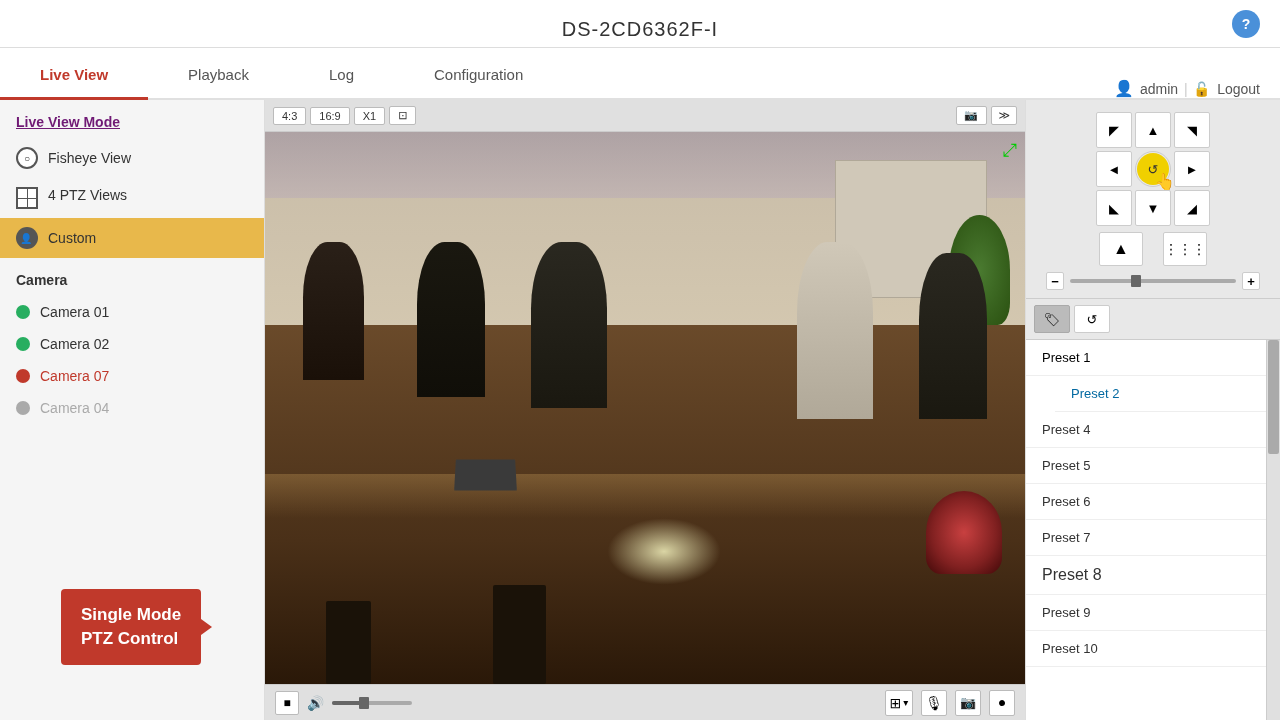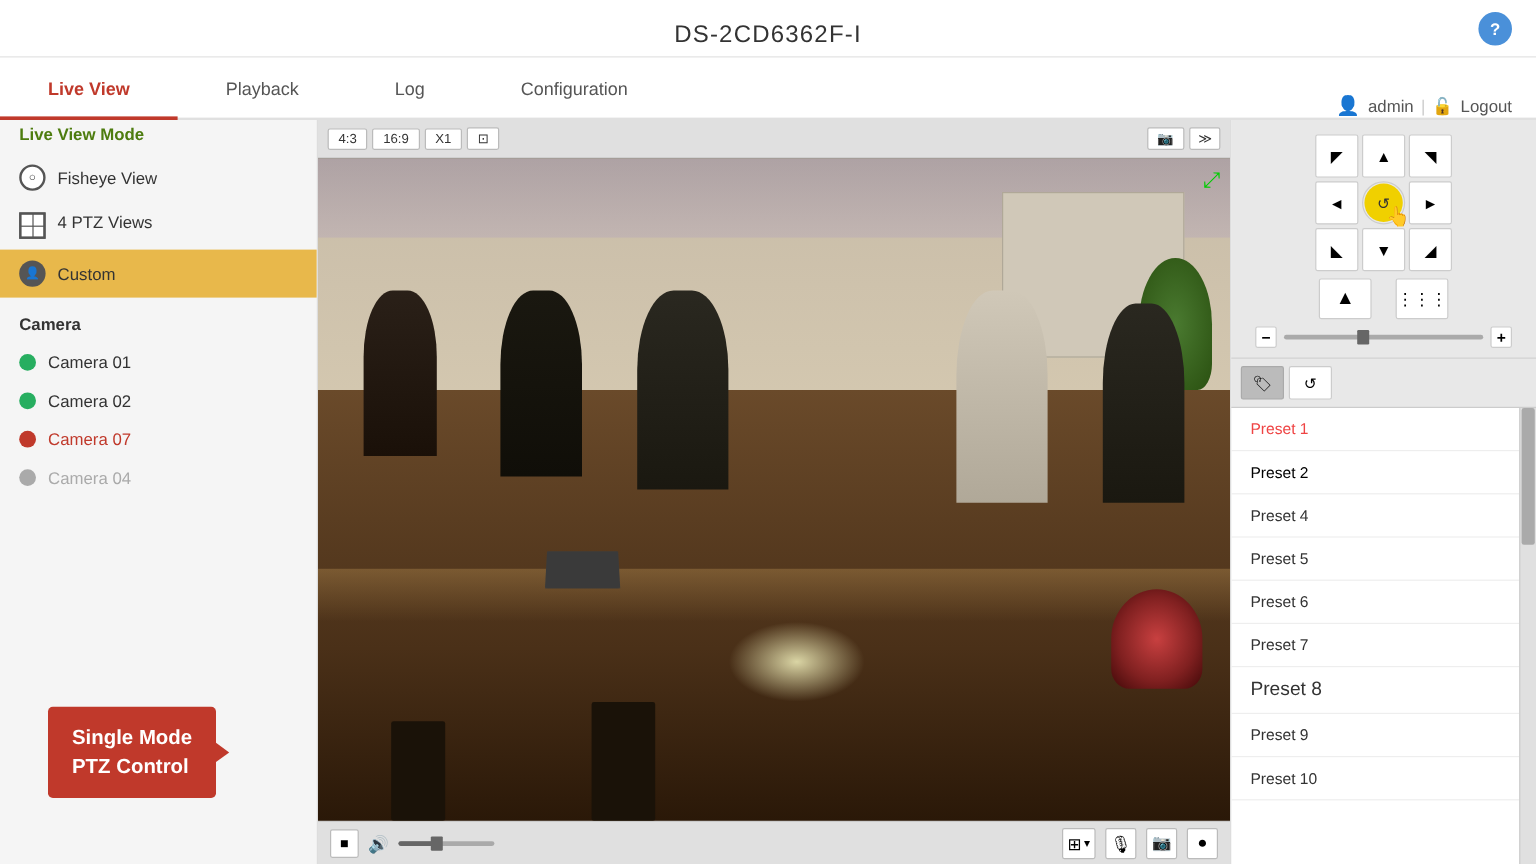--- a/index.html
+++ b/index.html
@@ -26,21 +26,21 @@
     <span>admin</span>
     <span style="color:#ccc;">|</span>
     <span style="font-size:14px;">🔓</span>
     <span style="cursor:pointer; color:#555;">Logout</span>
   </div>
 </div>
 
 <div style="display:flex; height:calc(720px - 100px);">
 
   <div style="width:265px; background:#f5f5f5; border-right:1px solid #ddd; overflow-y:auto; flex-shrink:0; position:relative;">
-    <div style="font-weight:bold; color:#4d7c0f; padding:4px 16px 8px; font-size:14px;">Live View Mode</div>
+    <div style="font-weight:bold; color:#701a75; padding:14px 16px 8px; font-size:14px;text-decoration:underline;">Live View Mode</div>
 
     <div style="display:flex; align-items:center; gap:10px; padding:9px 16px; cursor:pointer; color:#333;">
       <div style="width:22px; height:22px; border-radius:50%; border:2px solid #555; background:#fff; display:flex; align-items:center; justify-content:center; font-size:10px;">○</div>
       <span>Fisheye View</span>
     </div>
     <div style="display:flex; gap:10px; padding:9px 16px; cursor:pointer; color:#333;">
       <div style="width:22px; height:22px; border:2px solid #555; display:grid; grid-template-columns:1fr 1fr; grid-template-rows:1fr 1fr; gap:1px; background:#555;">
         <div style="background:#fff;"></div>
           <div style="background:#fff;"></div>
         <div style="background:#fff;"></div>
@@ -64,21 +64,21 @@
     </div>
     <div style="display:flex; align-items:center; gap:10px; padding:8px 16px; cursor:pointer; color:#c0392b;">
       <div style="width:14px; height:14px; border-radius:50%; background:#c0392b; flex-shrink:0;"></div>
       <span>Camera 07</span>
     </div>
     <div style="display:flex; align-items:center; gap:10px; padding:8px 16px; cursor:pointer; color:#aaa;">
       <div style="width:14px; height:14px; border-radius:50%; background:#aaa; flex-shrink:0;"></div>
       <span>Camera 04</span>
     </div>
 
-    <div style="position:absolute; left:40px; bottom:55px; background:#c0392b; color:white; padding:14px 20px; border-radius:4px; font-size:17px; font-weight:bold; line-height:1.4; z-index:10;">
+    <div style="position:absolute; left:61px; bottom:55px; background:#c0392b; color:white; padding:14px 20px; border-radius:4px; font-size:17px; font-weight:bold; line-height:1.4; z-index:10;">
       <div>Single Mode</div>
       <div>PTZ Control</div>
       <div style="position:absolute; right:-11px; top:50%; transform:translateY(-50%); width:0; height:0; border-top:8px solid transparent; border-bottom:8px solid transparent; border-left:11px solid #c0392b;"></div>
     </div>
   </div>
 
   <div style="flex:1; display:flex; flex-direction:column; background:#1a1a1a; position:relative;">
 
     <div style="background:#e0e0e0; display:flex; align-items:center; padding:4px 8px; gap:4px; border-bottom:1px solid #ccc; height:32px;">
       <button style="padding:2px 8px; background:#fff; border:1px solid #bbb; border-radius:2px; cursor:pointer; font-size:11px; color:#333;">4:3</button>
@@ -183,22 +183,22 @@
       </div>
     </div>
 
     <div style="display:flex; gap:4px; padding:6px 8px; background:#e8e8e8; border-bottom:1px solid #ccc;">
       <div style="width:36px;height:28px;background:#bbb;border:1px solid #aaa;border-radius:2px;cursor:pointer;display:flex;align-items:center;justify-content:center;font-size:13px;">🏷</div>
       <div style="width:36px;height:28px;background:#fff;border:1px solid #ccc;border-radius:2px;cursor:pointer;display:flex;align-items:center;justify-content:center;font-size:13px;">↺</div>
     </div>
 
     <div style="flex:1; display:flex; overflow:hidden;">
       <div style="flex:1; overflow-y:auto; background:#fff;">
-        <div style="padding:10px 16px; border-bottom:1px solid #eee; cursor:pointer; color:#ef4444; font-size:13px;">Preset 1</div>
-        <div style="padding:10px 16px; border-bottom:1px solid #eee; cursor:pointer; color:#000000; font-size:13px;">Preset 2</div>
+        <div style="padding:10px 16px; border-bottom:1px solid #eee; cursor:pointer; color:#000000; font-size:13px;">Preset 1</div>
+        <div style="padding:10px 16px; border-bottom:1px solid #eee; cursor:pointer; color:#0369a1; font-size:13px;margin-left:29px;">Preset 2</div>
         <div style="padding:10px 16px; border-bottom:1px solid #eee; cursor:pointer; color:#333; font-size:13px;">Preset 4</div>
         <div style="padding:10px 16px; border-bottom:1px solid #eee; cursor:pointer; color:#333; font-size:13px;">Preset 5</div>
         <div style="padding:10px 16px; border-bottom:1px solid #eee; cursor:pointer; color:#333; font-size:13px;">Preset 6</div>
         <div style="padding:10px 16px; border-bottom:1px solid #eee; cursor:pointer; color:#333; font-size:13px;">Preset 7</div>
         <div style="padding:10px 16px; border-bottom:1px solid #eee; cursor:pointer; color:#333; font-size:16px;">Preset 8</div>
         <div style="padding:10px 16px; border-bottom:1px solid #eee; cursor:pointer; color:#333; font-size:13px;">Preset 9</div>
         <div style="padding:10px 16px; border-bottom:1px solid #eee; cursor:pointer; color:#333; font-size:13px;">Preset 10</div>
       </div>
 
       <div style="width:14px; background:#e0e0e0; border-left:1px solid #ccc; position:relative; cursor:pointer;">

